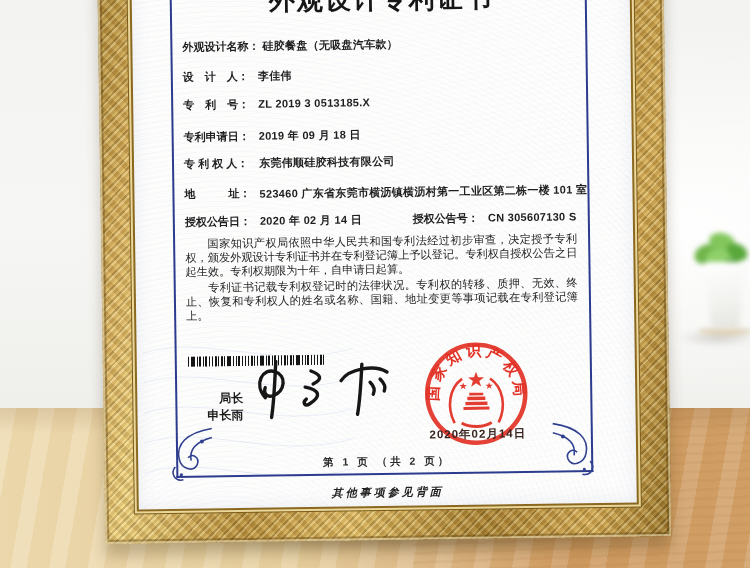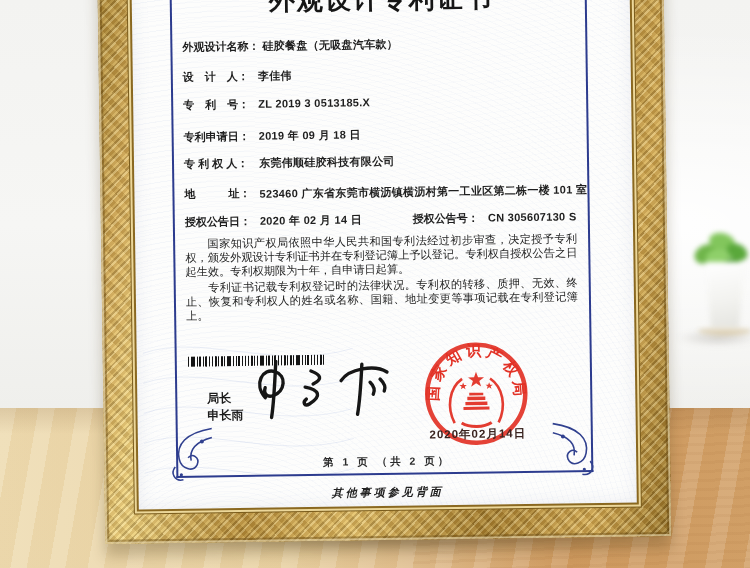--- a/index.html
+++ b/index.html
@@ -66,21 +66,21 @@
   .r6{top:254px}
   .grant2{position:absolute;left:228px;top:0;}
   .paras{position:absolute;left:50px;right:56px;top:277px;font-size:11.2px;line-height:13.8px;
        color:#242424;font-family:"Liberation Serif",serif;text-align:justify;}
   .paras p{margin:0 0 3px;text-indent:2em;}
 
   .barcode{position:absolute;left:51px;top:396px;width:137px;height:10px;
        background:
         repeating-linear-gradient(90deg,#151515 0 1px,rgba(0,0,0,0) 1px 3px),
         repeating-linear-gradient(90deg,rgba(0,0,0,0) 0 4px,#151515 4px 6px,rgba(0,0,0,0) 6px 11px,#151515 11px 12px,rgba(0,0,0,0) 12px 17px,#151515 17px 19px,rgba(0,0,0,0) 19px 23px);}
-  .sig-block{position:absolute;left:70px;top:430px;font-size:12px;font-weight:700;color:#1c1c1c;line-height:17px;}
+  .sig-block{position:absolute;left:70px;top:430px;font-size:12px;font-weight:700;color:#1c1c1c;line-height:17px;text-align:right;}
   .signature{position:absolute;left:112px;top:398px;}
   .seal{position:absolute;left:286px;top:384px;}
   .seal-date{position:absolute;left:279px;top:470px;width:122px;text-align:center;
        font-size:11.5px;font-weight:700;color:#3a2420;letter-spacing:1px;}
   .page-num{position:absolute;left:0;right:0;top:497px;text-align:center;font-size:10.5px;
        letter-spacing:3px;color:#2b2b2b;font-weight:600;}
   .back-note{position:absolute;left:0;right:0;top:527px;text-align:center;font-size:11px;
        letter-spacing:3px;color:#222;font-family:"Liberation Serif",serif;font-style:italic;font-weight:700;}
 </style>
 </head>

